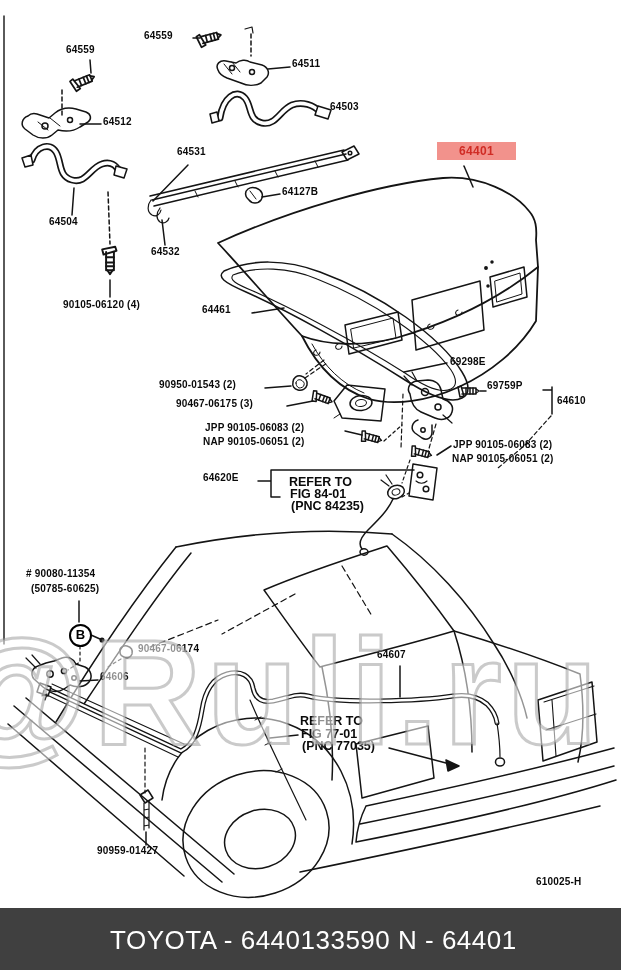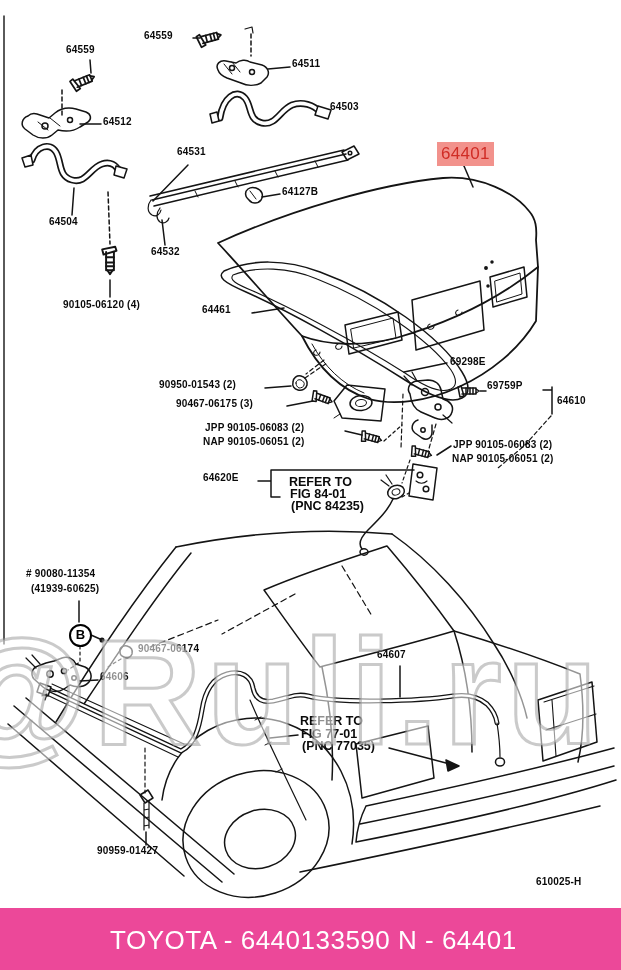--- a/index.html
+++ b/index.html
@@ -3,28 +3,28 @@
 <meta charset="utf-8">
 <style>
   html,body{margin:0;padding:0;}
   body{width:621px;height:970px;position:relative;background:#fff;
        font-family:"Liberation Sans",sans-serif;overflow:hidden;}
   #art{position:absolute;left:0;top:0;z-index:1;}
   .lbl{position:absolute;z-index:2;font-weight:bold;font-size:10px;line-height:1.05;
        letter-spacing:.2px;color:#0a0a0a;white-space:nowrap;}
   .lbl.sm{font-size:12.5px;letter-spacing:0;text-align:right;}
   #hl{position:absolute;left:437px;top:142px;z-index:3;background:#f2928c;color:#d02c25;
-      font-weight:normal;font-size:17px;padding:2px 4px;letter-spacing:.3px;}
+      font-weight:bold;font-size:12px;padding:2px 22px;letter-spacing:.3px;}
   .bcirc{position:absolute;left:69px;top:624px;z-index:2;width:19px;height:19px;
       border:2px solid #000;border-radius:50%;font-size:13px;font-weight:bold;
       text-align:center;line-height:18px;color:#000;background:#fff;}
   #wm{position:absolute;left:-58px;top:606px;z-index:5;font-size:150px;font-weight:bold;
       letter-spacing:5px;white-space:nowrap;pointer-events:none;
       color:rgba(255,255,255,.55);-webkit-text-stroke:3px rgba(150,150,150,.5);}
-  #bar{position:absolute;left:0;top:908px;width:621px;height:62px;background:#ec4899;z-index:6;text-align:right;}
+  #bar{position:absolute;left:0;top:908px;width:621px;height:62px;background:#404040;z-index:6;text-align:right;}
   #bar span{position:absolute;top:17px;color:#fff;font-size:26px;letter-spacing:.5px;}
   #bar .bl{left:110px;} #bar .br{left:398px;}
 </style>
 </head>
 <body>
 
 <svg id="art" width="621" height="970" viewBox="0 0 621 970">
   <defs>
     <g id="bolt">
       <path d="M-4,-4 L-1,-5 L2,5 L-2,6 Z"></path>
@@ -227,21 +227,21 @@
 <div class="lbl" style="left:557px;top:396px">64610</div>
 <div class="lbl" style="left:205px;top:423px">JPP 90105-06083 (2)</div>
 <div class="lbl" style="left:203px;top:437px">NAP 90105-06051 (2)</div>
 <div class="lbl" style="left:453px;top:440px">JPP 90105-06083 (2)</div>
 <div class="lbl" style="left:452px;top:454px">NAP 90105-06051 (2)</div>
 <div class="lbl" style="left:203px;top:473px">64620E</div>
 <div class="lbl sm" style="left:289px;top:476px">REFER TO</div>
 <div class="lbl sm" style="left:290px;top:488px">FIG 84-01</div>
 <div class="lbl sm" style="left:291px;top:500px">(PNC 84235)</div>
 <div class="lbl" style="left:26px;top:569px"># 90080-11354</div>
-<div class="lbl" style="left:31px;top:584px">(41939-60625)</div>
+<div class="lbl" style="left:31px;top:584px">(50785-60625)</div>
 <div class="lbl" style="left:138px;top:644px">90467-06174</div>
 <div class="lbl" style="left:100px;top:672px">64606</div>
 <div class="lbl" style="left:377px;top:650px">64607</div>
 <div class="lbl sm" style="left:300px;top:715px">REFER TO</div>
 <div class="lbl sm" style="left:301px;top:728px">FIG 77-01</div>
 <div class="lbl sm" style="left:302px;top:740px">(PNC 77035)</div>
 <div class="lbl" style="left:97px;top:846px">90959-01427</div>
 <div class="lbl" style="left:536px;top:877px">610025-H</div>
 
 <div class="bcirc">B</div>

